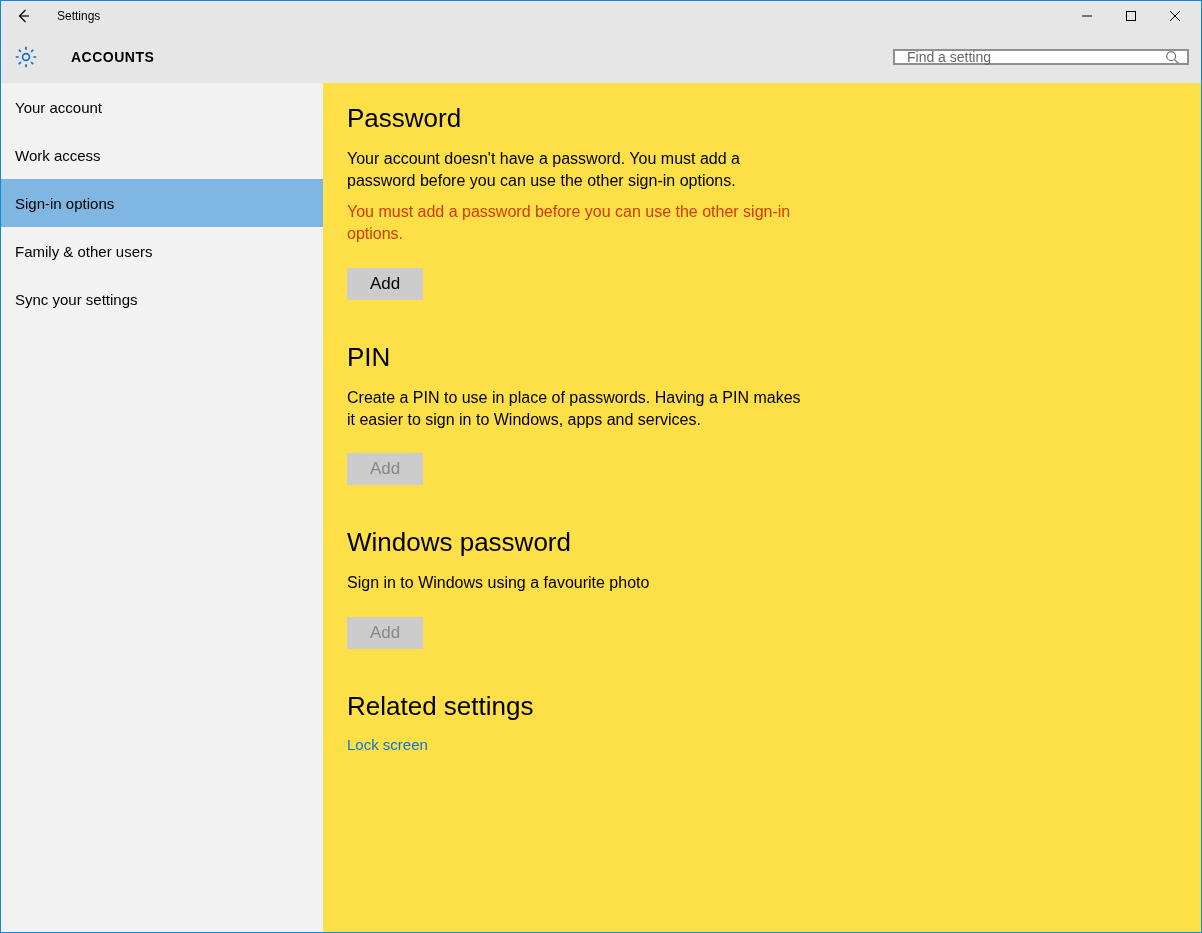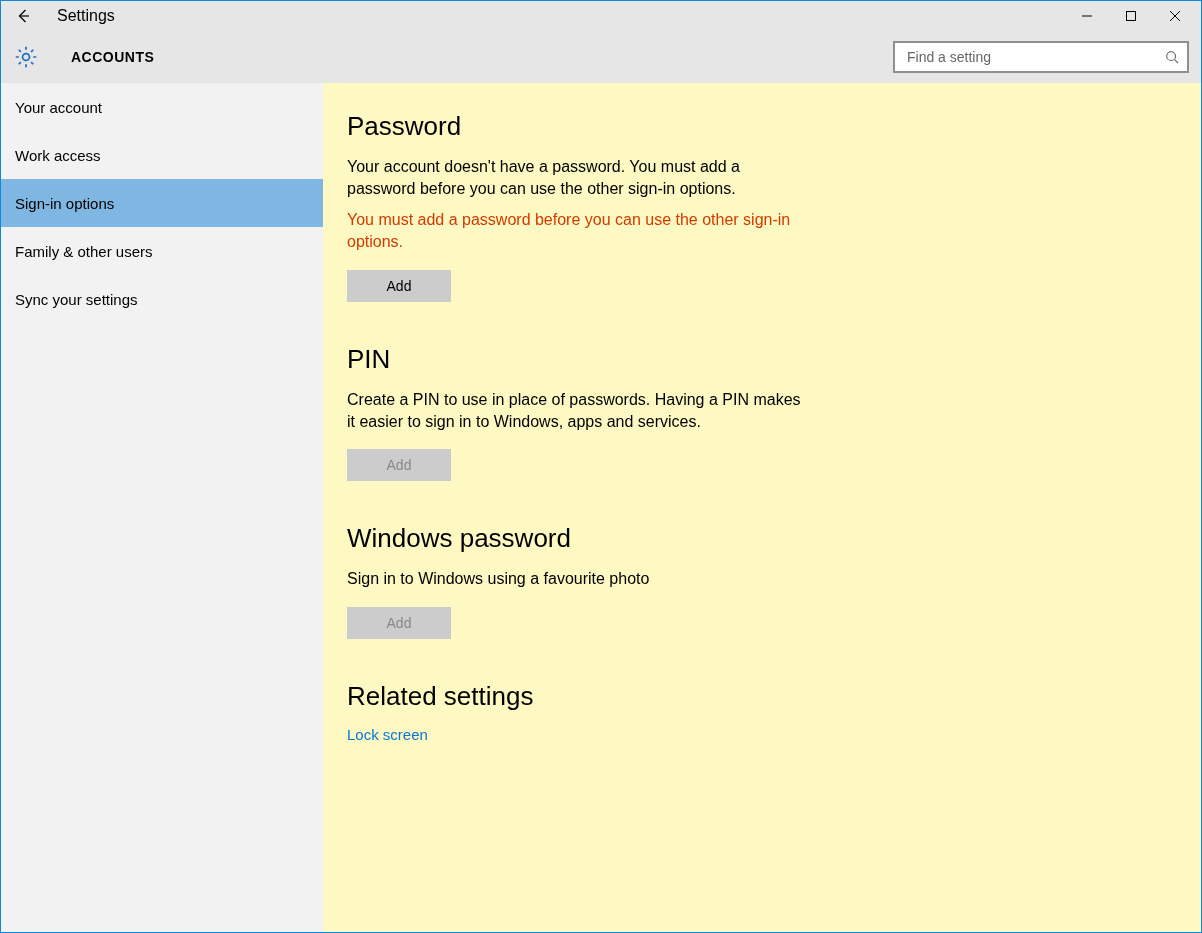--- a/index.html
+++ b/index.html
@@ -29,21 +29,21 @@
   }
   .back-btn {
     width: 32px;
     height: 28px;
     display: flex;
     align-items: center;
     justify-content: center;
     cursor: pointer;
   }
   .back-btn svg { width: 16px; height: 16px; }
-  .titlebar-title { font-size: 16px; }
+  .titlebar-title { font-size: 12px; }
   .window-controls { display: flex; }
   .win-btn {
     width: 44px;
     height: 28px;
     display: flex;
     align-items: center;
     justify-content: center;
     cursor: pointer;
   }
   .win-btn svg { width: 10px; height: 10px; }
@@ -62,21 +62,21 @@
     gap: 32px;
   }
   .gear-icon svg { width: 26px; height: 26px; display:block; }
   .category-title {
     font-size: 14px;
     font-weight: 600;
     letter-spacing: 0.5px;
   }
   .search-wrap {
     width: 296px;
-    height: 32px;
+    height: 16px;
     border: 2px solid #8f8f8f;
     background: #fff;
     display: flex;
     align-items: center;
     padding: 0 8px 0 10px;
     gap: 6px;
   }
   .search-input {
     flex: 1 1 auto;
     border: none;
@@ -105,45 +105,45 @@
     font-size: 15px;
     color: #000;
     cursor: pointer;
   }
   .sidebar-item.active {
     background: #80b7e2;
   }
 
   .content {
     flex: 1 1 auto;
-    background: #fef9c3;
-    padding: 28px 24px;
+    background: #fde047;
+    padding: 20px 24px;
     overflow: auto;
   }
   .section { margin-bottom: 42px; max-width: 460px; }
   .section h2 {
     margin: 0 0 14px 0;
     font-size: 26px;
     font-weight: 400;
     color: #000;
   }
   .section p {
     margin: 0 0 8px 0;
     font-size: 16px;
     line-height: 1.4;
     color: #000;
   }
   .section p.warn { color: #d23a00; }
   .btn {
-    margin-top: 8px;
-    width: 104px;
+    margin-top: 14px;
+    width: 76px;
     height: 32px;
     background: #cccccc;
     border: none;
-    font-size: 14px;
+    font-size: 17px;
     color: #000;
     cursor: pointer;
   }
   .btn[disabled] {
     color: #888;
     cursor: default;
   }
   .link {
     color: #0b74d3;
     font-size: 15px;

